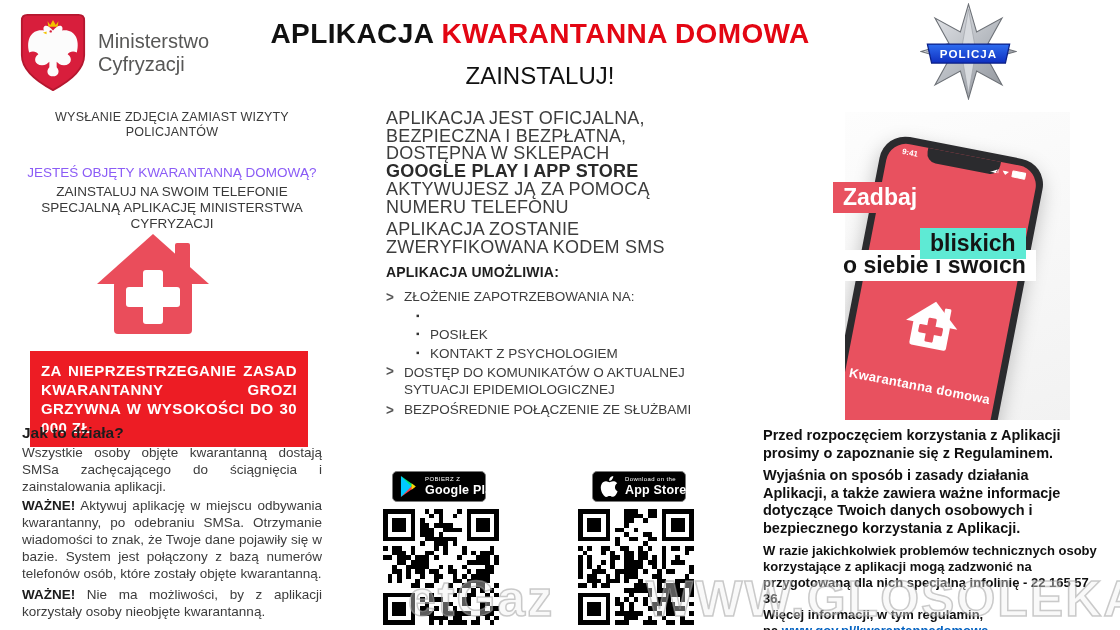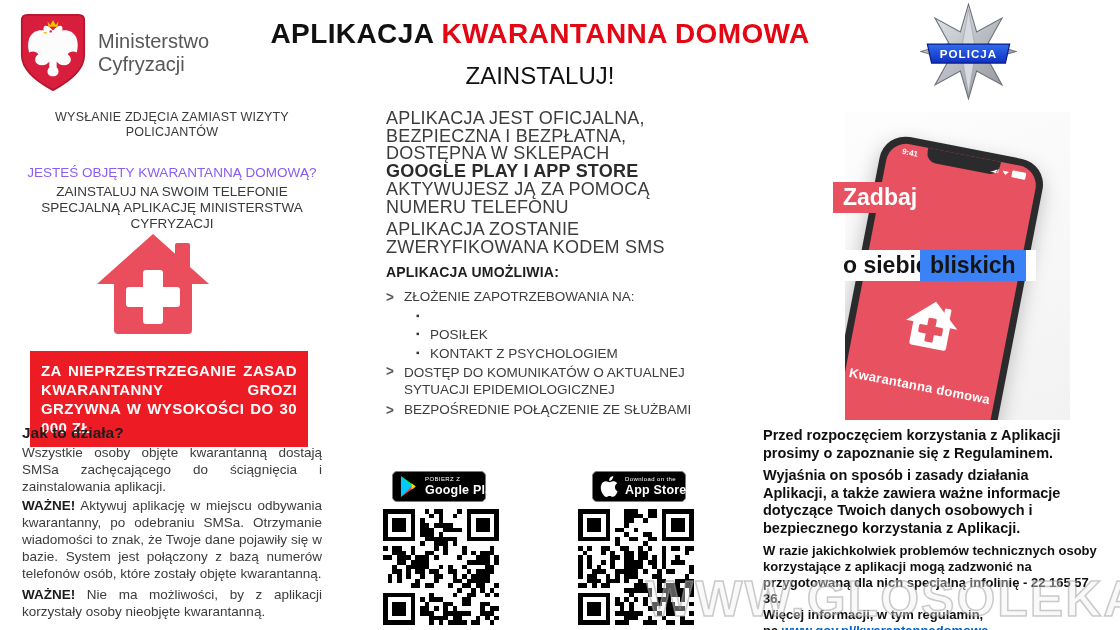--- a/index.html
+++ b/index.html
@@ -63,21 +63,21 @@
   .stat-time{position:absolute;left:14px;top:4px;font-size:8px;color:#fff;font-weight:bold;}
   .stat-icons{position:absolute;right:12px;top:6px;display:flex;gap:3px;align-items:center;}
   .sig{width:9px;height:5px;background:linear-gradient(to right,#fff 70%,rgba(255,255,255,.4) 70%);clip-path:polygon(0 100%,100% 0,100% 100%);}
   .wifi{width:7px;height:5px;background:#fff;clip-path:polygon(50% 100%,0 20%,100% 20%);}
   .batt{width:12px;height:5px;border:1px solid #fff;border-radius:1px;background:#fff;}
   .phone-house{position:absolute;left:50%;top:148px;transform:translateX(-50%);width:54px;height:50px;}
   .app-name{position:absolute;left:0;right:0;top:228px;text-align:center;color:#fff;font-weight:bold;font-size:13px;letter-spacing:.3px;}
   .tag{font-weight:bold;font-size:23px;padding:2px 10px;white-space:nowrap;}
   .tag1{left:833px;top:182px;background:#e8515f;color:#fff;}
   .tag2{left:833px;top:212px;background:#fff;color:#141414;margin-top:38px;}
-  .tag3{left:920px;top:250px;background:#3b82f6;color:#141414;}
+  .tag3{left:920px;top:228px;background:#5eead4;color:#141414;}
   .r-reg{left:763px;top:427px;width:324px;font-size:14.5px;line-height:17.5px;font-weight:bold;color:#101010;}
   .r-reg .p2{margin-top:5px;}
   .r-support{left:763px;top:543px;width:334px;font-size:13px;line-height:16px;font-weight:bold;color:#101010;}
   .r-support a{color:#0563c1;text-decoration:underline;font-weight:bold;}
   
   .wm{left:0;top:568px;width:1120px;height:62px;pointer-events:none;z-index:9;
     font-weight:bold;font-size:50px;color:rgba(240,240,240,.38);
     -webkit-text-stroke:1.5px rgba(160,160,160,.55);letter-spacing:2px;}
   .wm span{position:absolute;top:2px;}
   .wm .wml{left:408px;}
@@ -667,14 +667,15 @@
   <div class="p1">Przed rozpoczęciem korzystania z Aplikacji prosimy  o zapoznanie się z Regulaminem.</div>
   <div class="p2">Wyjaśnia on sposób i  zasady działania Aplikacji, a także zawiera ważne informacje dotyczące Twoich danych osobowych i bezpiecznego korzystania z Aplikacji.</div>
 </div>
 <div class="abs r-support">
   <span>W razie jakichkolwiek problemów technicznych osoby korzystające z aplikacji mogą zadzwonić na przygotowaną dla nich specjalną infolinię - 22 165 57 36.</span><br>
   <span>Więcej informacji, w tym regulamin,</span><br>
   <span>na </span><a href="#">www.gov.pl/kwarantannadomowa</a><span>.</span>
 </div>
 
 <div class="abs wm">
+  <span class="wml">etGaz</span>
   <span class="wmr">WWW.GLOSOLEKA.PL</span>
 </div>
 
 </body></html>

